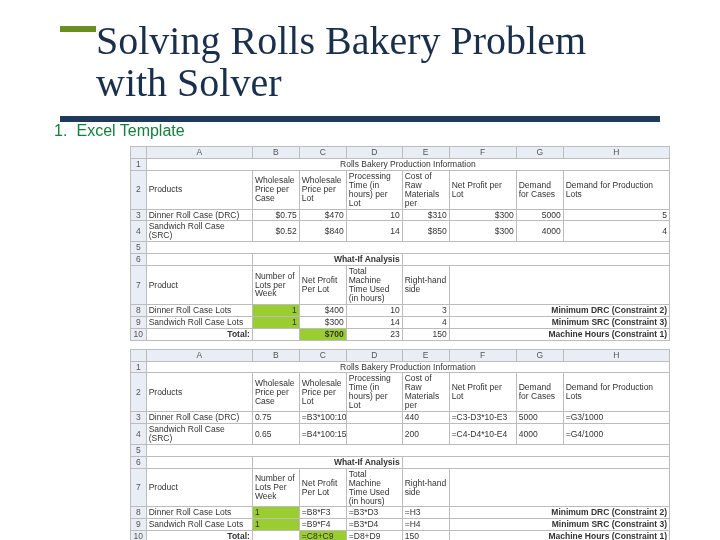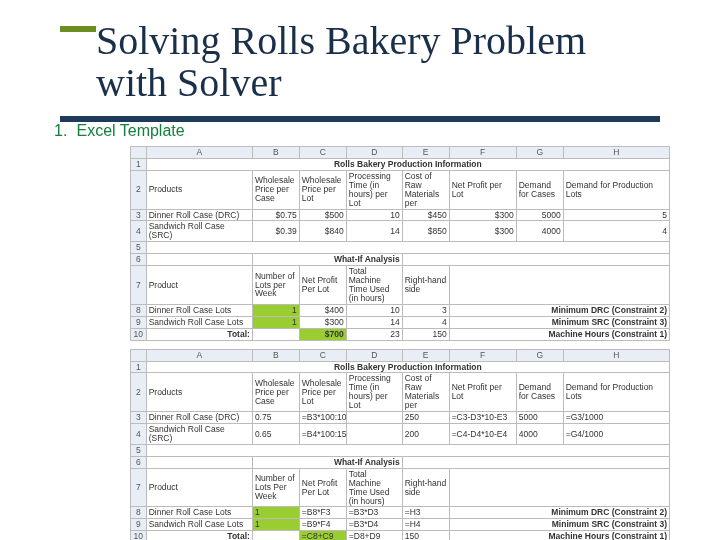--- a/index.html
+++ b/index.html
@@ -10,21 +10,21 @@
   .title-rule-top.a { width: 36px; left: 20px; }
   .title-rule-bottom { position: absolute; left: 20px; height: 6px; background: #1f3b5b; }
   .title-text { font-family: "Times New Roman", serif; font-size: 40px; line-height: 1.05; color: #1a2f4a; }
   .bullet { margin: 18px 0 6px 14px; font-size: 16px; color: #15803d; }
   .bullet-num { display:inline-block; width: 18px; }
   .sheets { margin-left: 90px; width: 540px; }
   table.excel { border-collapse: collapse; font-size: 8.5px; color: #333; background: #fff; width: 100%; margin-bottom: 8px; table-layout: fixed; }
   table.excel th, table.excel td { border: 1px solid #bcbcbc; padding: 1px 2px; overflow: hidden; white-space: normal; line-height: 1.05; vertical-align: middle; }
   table.excel .colhdr { background: #e9edf5; text-align: center; font-weight: normal; color: #555; }
   table.excel .rownum { background: #e9edf5; text-align: center; width: 14px; color: #555; }
-  table.excel .merge-title { text-align: center; font-weight: bold; }
+  table.excel .merge-title { text-align: center; font-weight: normal; }
   table.excel .hdr-cell { font-weight: normal; }
   table.excel .right { text-align: right; }
   table.excel .green { background: #9acd32; }
   table.excel .bold { font-weight: bold; text-align: right; }
   col.c0 { width: 14px; }
   col.cA { width: 95px; }
   col.cB { width: 42px; }
   col.cC { width: 42px; }
   col.cD { width: 50px; }
   col.cE { width: 42px; }
@@ -86,31 +86,31 @@
         <td class="hdr-cell">Processing Time (in hours) per Lot</td>
         <td class="hdr-cell">Cost of Raw Materials per</td>
         <td class="hdr-cell">Net Profit per Lot</td>
         <td class="hdr-cell">Demand for Cases</td>
         <td class="hdr-cell">Demand for Production Lots</td>
       </tr>
       <tr>
         <td class="rownum">3</td>
         <td>Dinner Roll Case (DRC)</td>
         <td class="right">$0.75</td>
-        <td class="right">$500</td>
+        <td class="right">$470</td>
         <td class="right">10</td>
-        <td class="right">$450</td>
+        <td class="right">$310</td>
         <td class="right">$300</td>
         <td class="right">5000</td>
         <td class="right">5</td>
       </tr>
       <tr>
         <td class="rownum">4</td>
         <td>Sandwich Roll Case (SRC)</td>
-        <td class="right">$0.39</td>
+        <td class="right">$0.52</td>
         <td class="right">$840</td>
         <td class="right">14</td>
         <td class="right">$850</td>
         <td class="right">$300</td>
         <td class="right">4000</td>
         <td class="right">4</td>
       </tr>
       <tr>
             <td class="rownum">5</td>
             <td colspan="8">&nbsp;</td>
@@ -198,21 +198,21 @@
         <td class="hdr-cell">Net Profit per Lot</td>
         <td class="hdr-cell">Demand for Cases</td>
         <td class="hdr-cell">Demand for Production Lots</td>
       </tr>
       <tr>
         <td class="rownum">3</td>
         <td>Dinner Roll Case (DRC)</td>
         <td>0.75</td>
         <td>=B3*100:10</td>
         <td></td>
-        <td>250</td>
+        <td>440</td>
         <td>=C3-D3*10-E3</td>
         <td>5000</td>
         <td>=G3/1000</td>
       </tr>
       <tr>
         <td class="rownum">4</td>
         <td>Sandwich Roll Case (SRC)</td>
         <td>0.65</td>
         <td>=B4*100:15</td>
         <td></td>

